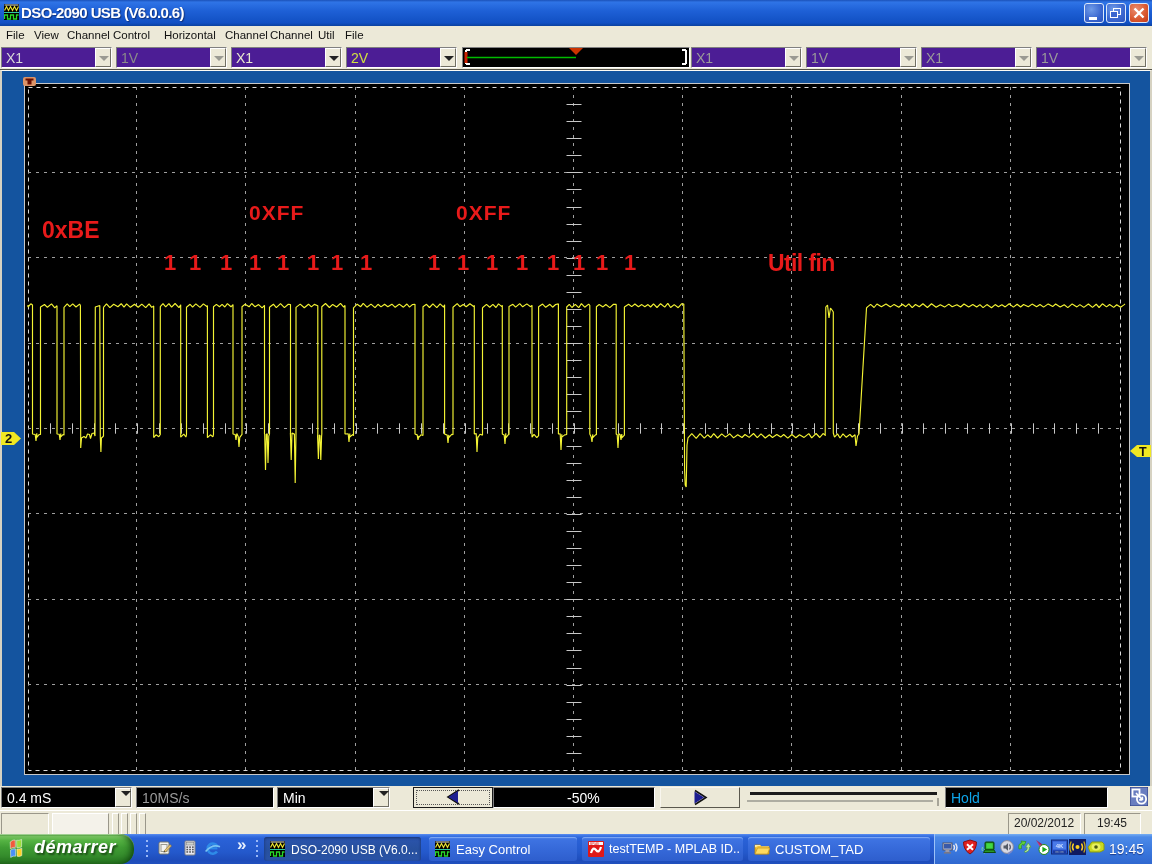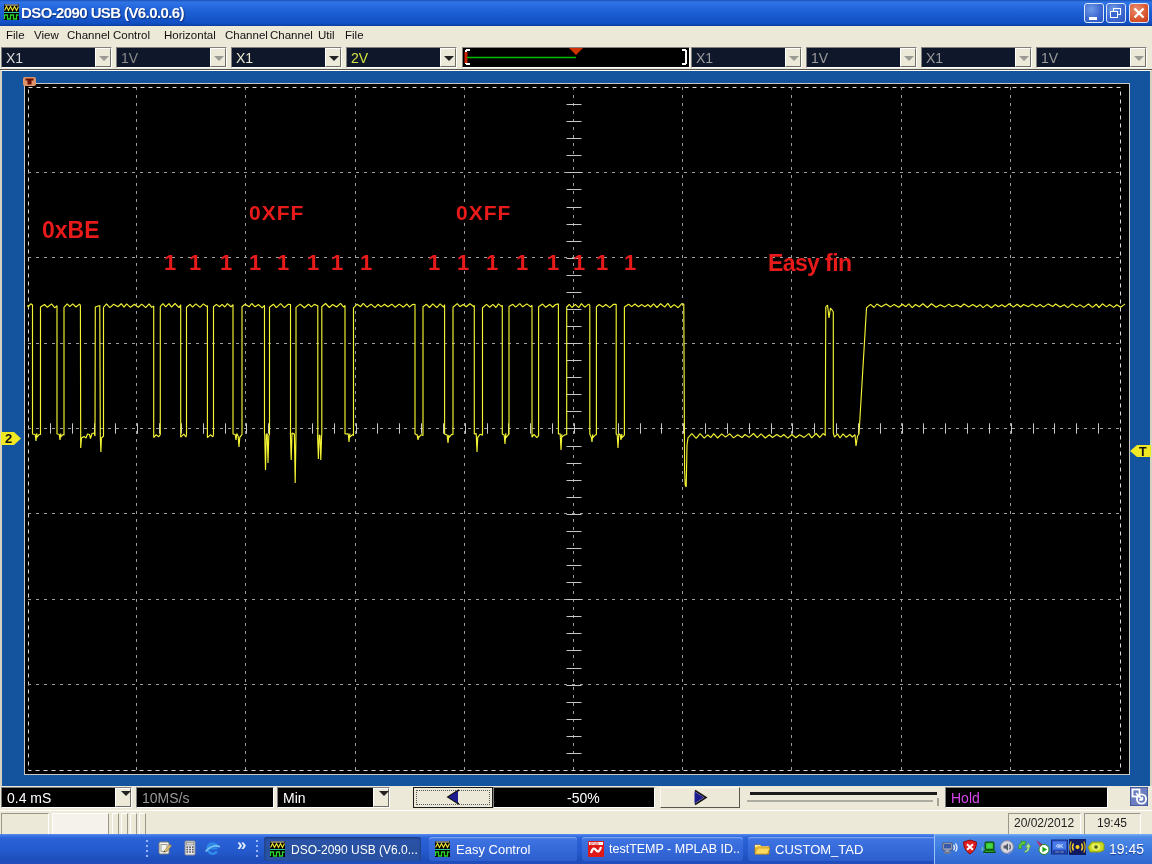--- a/index.html
+++ b/index.html
@@ -11,21 +11,21 @@
  text-shadow:1px 1px 1px #12327a;letter-spacing:-0.6px}
 .tbtn{position:absolute;top:3px;width:20px;height:20px;border-radius:3px;border:1px solid #dce8fa}
 #bmin{left:1084px;background:radial-gradient(circle at 35% 30%,#6f9be8,#3a66cf 60%,#2b54be)}
 #bmax{left:1106px;background:radial-gradient(circle at 35% 30%,#6f9be8,#3a66cf 60%,#2b54be)}
 #bclose{left:1129px;background:radial-gradient(circle at 35% 30%,#ea8d70,#d9572e 60%,#c2381a)}
 
 #menu{left:0;top:26px;width:1152px;height:20px;background:#ece9d8;font-size:11.5px;color:#111}
 #menu span{position:absolute;top:3px}
 
 #toolbar{left:0;top:46px;width:1152px;height:24px;background:#ece9d8;border-bottom:1px solid #55534a}
-.combo{position:absolute;top:1px;height:21px;background:#0f172a;border:1px solid #808080;
+.combo{position:absolute;top:1px;height:21px;background:#4c1d95;border:1px solid #808080;
  border-right-color:#fff;border-bottom-color:#fff}
 .ctext{position:absolute;left:4px;top:2px;font-size:14px}
 .cbtn{position:absolute;right:0;top:0;width:16px;height:19px;background:#ece9d8;
  border:1px solid #fff;border-right-color:#716f64;border-bottom-color:#716f64}
 .arr{position:absolute;left:3px;top:7px;width:0;height:0;border:5px solid transparent;border-bottom:none;border-top-width:5px}
 #tslider{position:absolute;left:462px;top:1px;width:228px;height:21px;background:#000;
  border:1px solid #808080;border-right-color:#fff;border-bottom-color:#fff}
 
 #client{left:0;top:70px;width:1152px;height:716px;background:#14549f;border-left:2px solid #d6d2c2;border-right:2px solid #d6d2c2;border-top:1px solid #fcfbf5}
 #scope{position:absolute;left:22px;top:12px}
@@ -281,21 +281,21 @@
       </svg></div>
 
  <div style="position:absolute;left:1128px;top:371.5px"><svg width="21" height="12">
         <path d="M21 0 L7 0 L0 6 L7 12 L21 12 Z" fill="#f0e822"></path>
         <text x="9" y="10.5" font-size="12.5" font-weight="bold" fill="#111" font-family="Liberation Sans">T</text>
       </svg></div>
 
  <div class="red" style="left:40px;top:146px;font-size:23px;letter-spacing:0px">0xBE</div>
  <div class="red" style="left:247px;top:130px;font-size:21px;letter-spacing:1px">0XFF</div>
  <div class="red" style="left:454px;top:130px;font-size:21px;letter-spacing:1px">0XFF</div>
- <div class="red" style="left:766px;top:179px;font-size:23px;letter-spacing:-0.6px">Easy fin</div>
+ <div class="red" style="left:766px;top:179px;font-size:23px;letter-spacing:-0.6px">Util fin</div>
  <div style="position:absolute;left:0;top:-71px;width:1152px">
       <div class="one" style="left:162px">1</div>
 <div class="one" style="left:187px">1</div>
 <div class="one" style="left:218px">1</div>
 <div class="one" style="left:247px">1</div>
 <div class="one" style="left:275px">1</div>
 <div class="one" style="left:305px">1</div>
 <div class="one" style="left:329px">1</div>
 <div class="one" style="left:358px">1</div>
 <div class="one" style="left:426px">1</div>
@@ -339,21 +339,21 @@
   <svg width="78" height="19">
         <path d="M34 2.5 L45 9.5 L34 16.5" stroke="#111" stroke-width="1.6" fill="none"></path>
         <path d="M33.5 3.5 L43 9.5 L33.5 15.5 Z" fill="#1c1c90"></path>
       </svg></div>
  <svg style="position:absolute;left:744px;top:1px" width="200" height="21">
    <line x1="6" y1="6.5" x2="193" y2="6.5" stroke="#1a1a1a" stroke-width="3"></line>
    <line x1="3" y1="14" x2="189" y2="14" stroke="#9a9890" stroke-width="1.4"></line>
    <line x1="194" y1="11" x2="194" y2="19" stroke="#8a887e" stroke-width="1.4"></line>
  </svg>
  <div class="blk" style="left:945px;width:163px">
-      <span style="color:#d946ef">Hold</span>
+      <span style="color:#0ea5e9">Hold</span>
     </div>
  <div style="position:absolute;left:1130px;top:1px"><svg width="18" height="19" viewBox="0 0 18 19">
         <rect width="18" height="19" fill="#6a7ec0"></rect>
         <rect x="0" y="0" width="18" height="19" fill="none" stroke="#2a3a80"></rect>
         <rect x="2.5" y="2.5" width="7" height="7" fill="none" stroke="#fff" stroke-width="1.8"></rect>
         <circle cx="11.5" cy="12" r="4.6" fill="none" stroke="#fff" stroke-width="1.8"></circle>
         <path d="M6 6 L12.5 13 M12.5 13 L12.3 9.8 M12.5 13 L9.2 12.9" stroke="#fff" stroke-width="1.6" fill="none"></path>
       </svg></div>
 </div>
 
@@ -366,20 +366,31 @@
  <div class="sunk" style="left:139px;width:7px;border-color:#fff #9a978a #9a978a #fff"></div>
  <div class="sunk" style="left:1008px;width:73px">
       <span style="position:absolute;left:5px;top:2px">20/02/2012</span>
     </div>
  <div class="sunk" style="left:1084px;width:57px">
       <span style="position:absolute;left:12px;top:2px">19:45</span>
     </div>
 </div>
 
 <div class="abs" id="task">
+ <div id="start">
+      <div style="position:absolute;left:9px;top:3px"><svg width="24" height="24" viewBox="0 0 12 12">
+          <g>
+            <path d="M0.6 2.5 Q2 1.2 3.1 1.5 L3.2 5.2 Q2 4.9 0.7 5.9 Z" fill="#f25a3c" stroke="#fff" stroke-width="0.25"></path>
+            <path d="M3.8 1.6 Q5 1.9 6.3 1.2 L6.3 4.9 Q5.1 5.6 3.9 5.3 Z" fill="#9ade3a" stroke="#fff" stroke-width="0.25"></path>
+            <path d="M0.75 6.6 Q2 5.6 3.2 5.9 L3.3 9.6 Q2.1 9.3 0.85 10.2 Z" fill="#4a90f8" stroke="#fff" stroke-width="0.25"></path>
+            <path d="M3.95 6 Q5.1 6.3 6.4 5.6 L6.4 9.3 Q5.2 10 4.05 9.6 Z" fill="#ffd024" stroke="#fff" stroke-width="0.25"></path>
+          </g>
+        </svg></div>
+      <div class="stext">démarrer</div>
+    </div>
  <div class="qsep" style="left:145px"></div>
  <div style="position:absolute;left:157px;top:6px"><svg width="16" height="16" viewBox="0 0 16 16">
         <rect x="2" y="2" width="10" height="12" rx="1.5" fill="#f4f4ef" stroke="#7a7a70"></rect>
         <rect x="4" y="4.5" width="6" height="7" fill="none" stroke="#9a9a90"></rect>
         <path d="M7 11 L13 4.5 L14.5 6 L8.5 12 Z" fill="#e8c87a" stroke="#8a6a20" stroke-width="0.6"></path>
         <path d="M7 11 L8.5 12 L6.6 12.6 Z" fill="#303030"></path>
       </svg></div>
  <div style="position:absolute;left:182px;top:6px"><svg width="16" height="16" viewBox="0 0 16 16">
         <rect x="3" y="1" width="10" height="14" rx="1" fill="#e8e8f0" stroke="#888"></rect>
         <rect x="4.2" y="2.4" width="7.6" height="2.6" fill="#cfd4cf" stroke="#777" stroke-width="0.5"></rect>
@@ -425,21 +436,21 @@
     </div>
  <div class="tkbtn" style="left:582px;width:161px">
       <div class="ic"><svg width="16" height="16" viewBox="0 0 16 16">
           <rect width="16" height="16" rx="1" fill="#e01818"></rect>
           <rect x="1" y="1" width="14" height="3" fill="#f8f8f8"></rect>
           <text x="2" y="3.6" font-size="2.6" fill="#e01818" font-family="Liberation Sans">MPLAB</text>
           <path d="M3 12 Q5 5 8 9 Q11 13 13 6" stroke="#fff" stroke-width="2.2" fill="none"></path>
         </svg></div>
       <div class="tx" style="width:130px;font-size:12.5px">testTEMP - MPLAB ID...</div>
     </div>
- <div class="tkbtn" style="left:748px;width:220px">
+ <div class="tkbtn" style="left:748px;width:182px">
       <div class="ic"><svg width="16" height="16" viewBox="0 0 16 16">
           <path d="M1 4 L1 13 L15 13 L15 5.5 L7.5 5.5 L6 4 Z" fill="#f5c435" stroke="#b8860b" stroke-width="0.8"></path>
           <path d="M1 6.5 L4 5 L15 5 L15 5.5 L7.5 5.5 L6 4 L1 4 Z" fill="#ffe9a2"></path>
           <path d="M1 13 L3.5 7 L15.8 7 L13.5 13 Z" fill="#ffd95e" stroke="#c89b28" stroke-width="0.8"></path>
         </svg></div>
       <div class="tx">CUSTOM_TAD</div>
     </div>
 
  <div id="tray">
 <div style="position:absolute;left:7px;top:5px"><svg width="17" height="16" viewBox="0 0 17 16">

